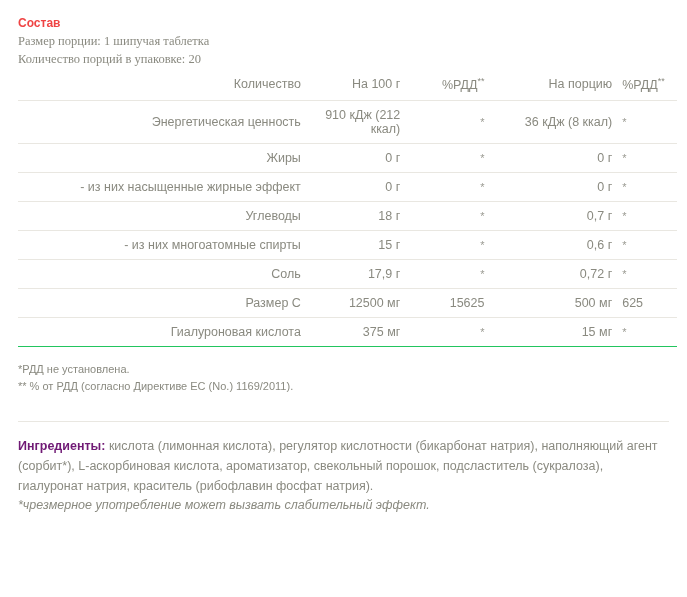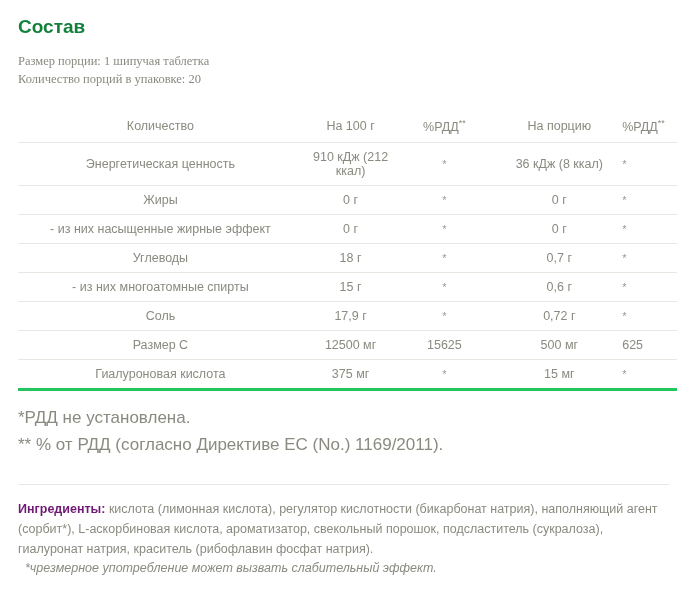--- a/index.html
+++ b/index.html
@@ -15,53 +15,53 @@
     -webkit-font-smoothing: antialiased;
   }
   .page {
     position: relative;
     width: 687px;
     height: 597px;
     box-sizing: border-box;
     padding: 16px 14px 0 14px;
   }
   .title {
-    font-size: 19px;
+    font-size: 12px;
     font-weight: bold;
-    color: #15803d;
-    margin: 0 0 16px 4px;
+    color: #ef4444;
+    margin: 0 0 4px 4px;
   }
   .subline {
     font-size: 12.5px;
     color: #8a8a80;
     margin: 0 0 3px 4px;
     font-family: Liberation Serif, serif;
   }
   .subline.last {
-    margin-bottom: 24px;
+    margin-bottom: 2px;
   }
   table.nutr {
     width: 659px;
     border-collapse: collapse;
     margin-left: 4px;
     font-size: 12.5px;
     color: #8a8a80;
   }
   table.nutr th, table.nutr td {
     border-bottom: 1px solid #e9e7e1;
     padding: 7px 0;
     vertical-align: middle;
     font-weight: normal;
-    text-align: center;
+    text-align: right;
   }
   table.nutr tr.head th {
     padding-bottom: 8px;
   }
   table.nutr tr:last-child td {
-    border-bottom: 3px solid #22c55e;
+    border-bottom: 1px solid #22c55e;
   }
   .c-name {
     text-align: center;
     width: 300px;
     padding-left: 2px !important;
   }
   .c-100 {
     width: 106px;
     padding-right: 4px !important;
   }
@@ -81,40 +81,40 @@
   .star {
     font-size: 11px;
     color: #9a9a92;
   }
   .sup {
     font-size: 9px;
     vertical-align: super;
   }
   .footnotes {
     margin: 14px 0 0 4px;
-    font-size: 17px;
+    font-size: 11px;
     color: #8a8a80;
     line-height: 1.55;
   }
   .divider {
     margin: 26px 4px 14px 4px;
     height: 1px;
     background: #e9e7e1;
   }
   .ingredients {
     margin: 0 4px 0 4px;
     font-size: 12.5px;
     color: #8a8a80;
     line-height: 1.6;
   }
   .ingredients b {
     color: #701a75;
   }
   .warning {
-    margin: 2px 4px 0 11px;
+    margin: 2px 4px 0 4px;
     font-size: 12.5px;
     color: #8a8a80;
     font-style: italic;
   }
 </style>
 </head>
 <body>
 
 <div class="page">
 

